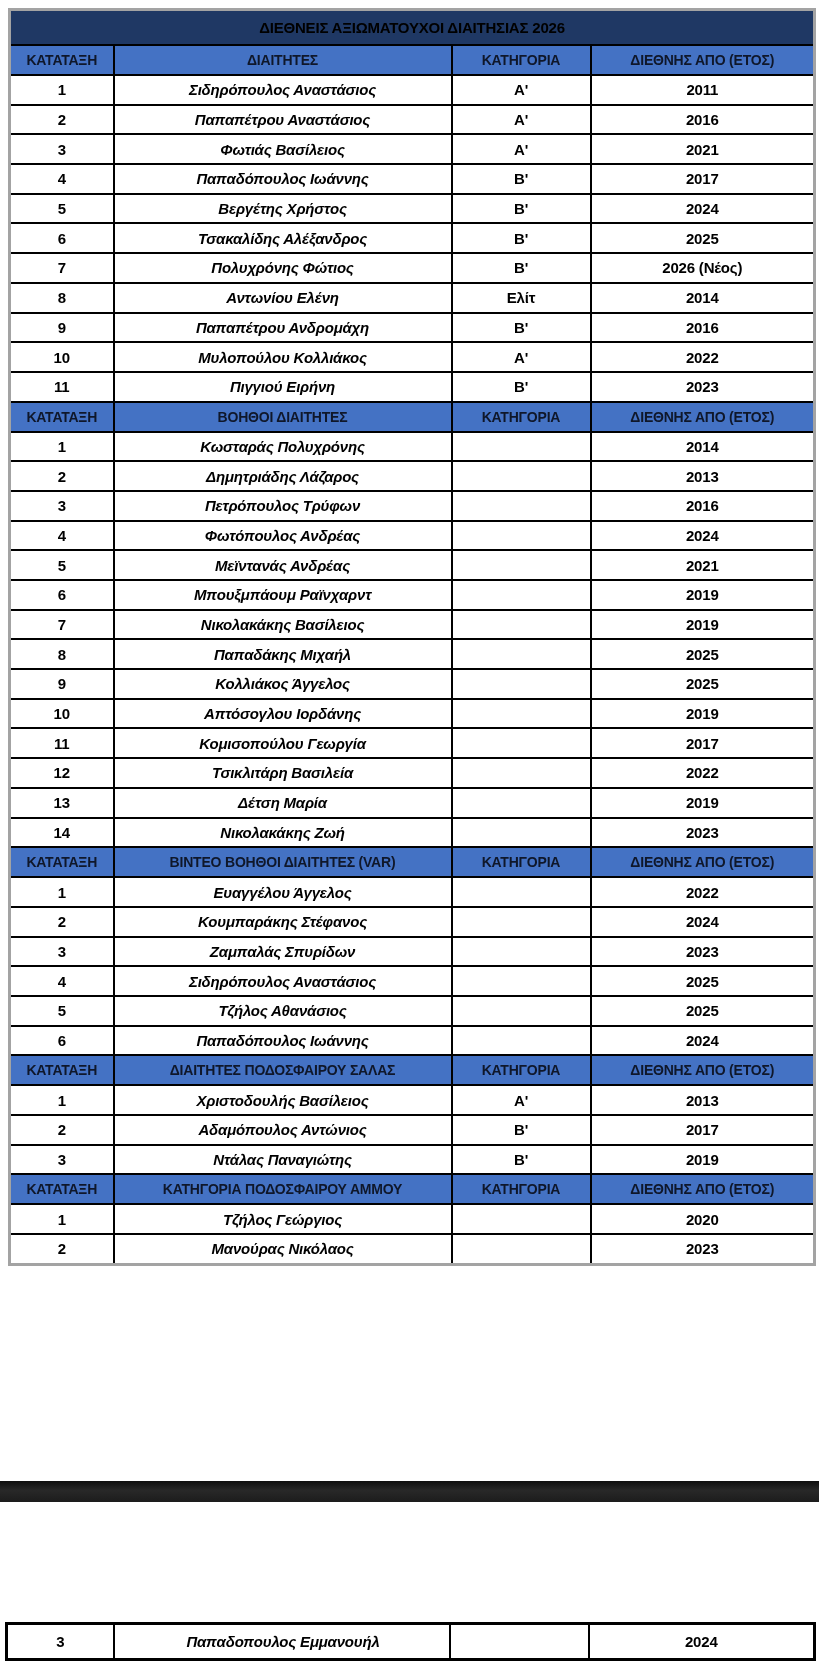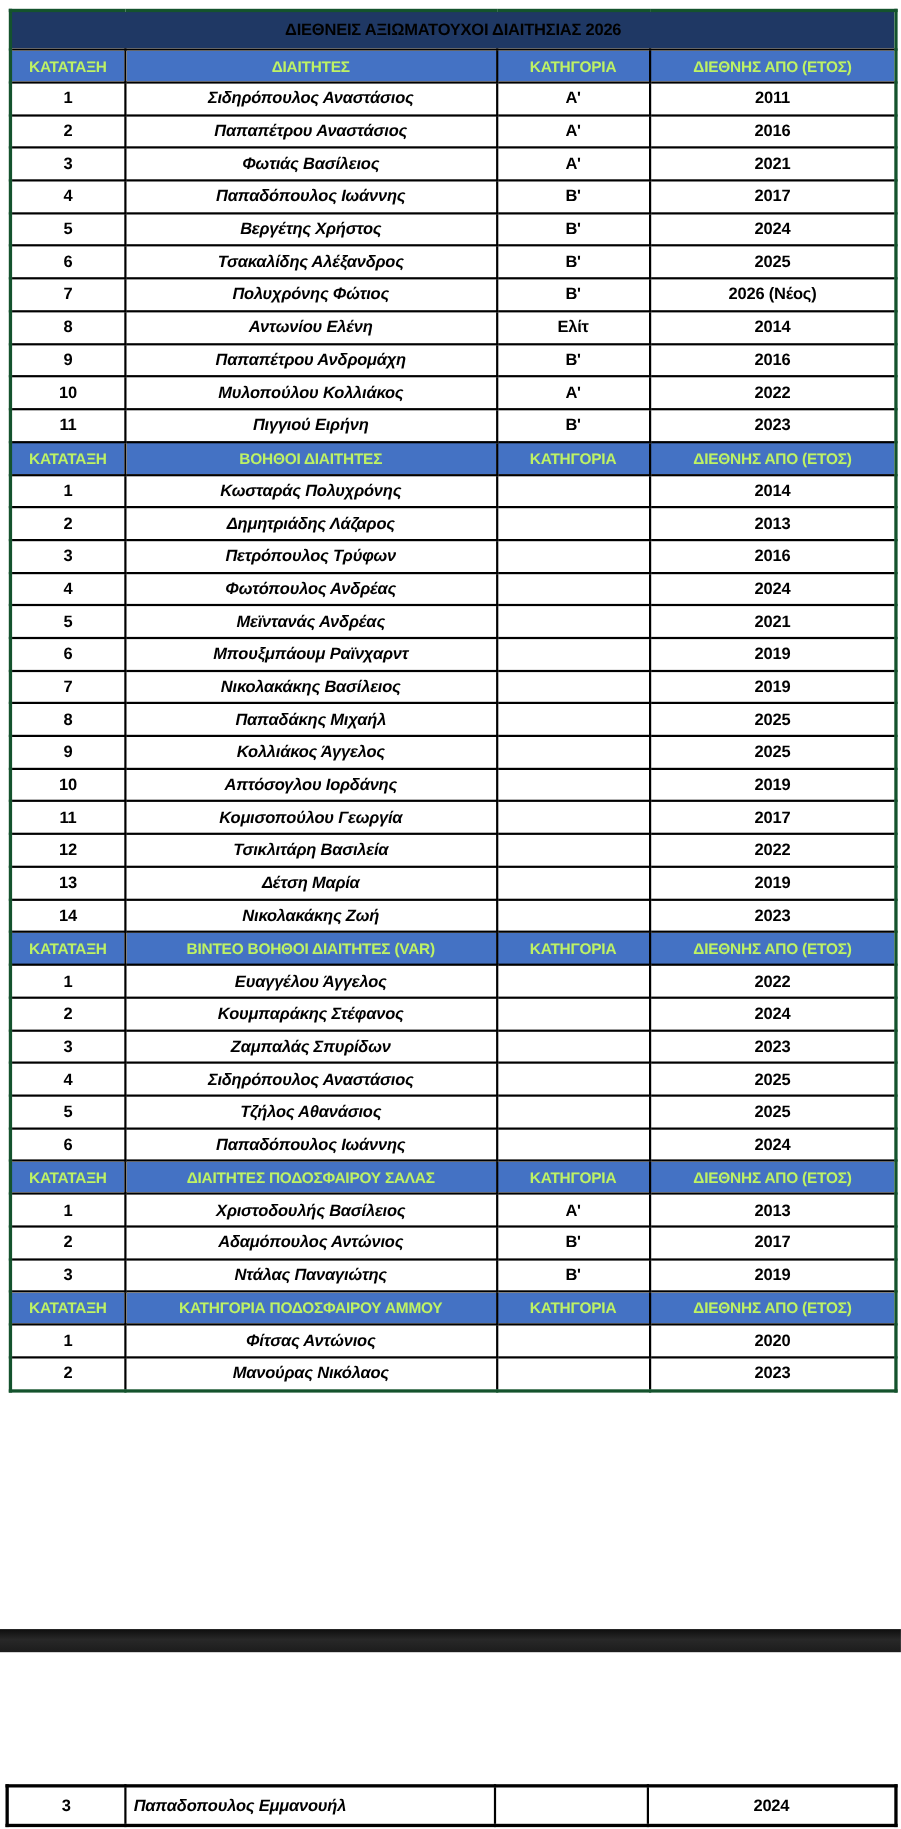--- a/index.html
+++ b/index.html
@@ -6,21 +6,21 @@
   body{
     width:819px;height:1663px;position:relative;background:#ffffff;
     font-family:"Liberation Sans","DejaVu Sans",sans-serif;
     -webkit-font-smoothing:antialiased;
   }
   .sheet{position:absolute;left:8px;top:8px;}
   table.ref{
     border-collapse:collapse;
     table-layout:fixed;
     width:805px;
-    border:3px solid #14532d;
+    border:3px solid #a3a3a3;
     padding-left:13px;
   }
   table.ref td{
     border:2px solid #000;
     padding:0 4px;
     font-weight:bold;
     font-size:15px;
     color:#000;
     text-align:center;
     vertical-align:middle;
@@ -31,41 +31,41 @@
   td.title-cell{
     height:33px;
     background:#1F3864;
     color:#fff;
     font-size:19px;
     letter-spacing:0;
   }
   tr.hdr td{
     height:28px;
     background:#4472C4;
-    color:#bef264;
+    color:#0f172a;
     font-size:14px;
   }
   tr.body-row td{height:27.7px;}
   td.name{text-align:left;padding-left:7px;font-style:italic;}
   .red{color:#FF0000;}
   .page-break-bar{
     position:absolute;left:0;top:1481px;width:819px;height:21px;
     background:linear-gradient(180deg,#0e0e0e 0%,#282828 45%,#1c1c1c 100%);
   }
   table.orphan{
     position:absolute;left:5px;top:1622px;
     border-collapse:collapse;table-layout:fixed;width:808px;
     border:3px solid #000;
   }
   table.orphan td{
     border:2px solid #000;height:33px;
     padding:0 4px;font-weight:bold;font-size:15px;color:#000;
     text-align:center;vertical-align:middle;white-space:nowrap;letter-spacing:-0.2px;
   }
-  table.orphan td.name{text-align:left;padding-left:7px;}
+  table.orphan td.name{text-align:center;padding-left:7px;}
 </style>
 </head>
 <body>
 
 <div class="sheet">
   <table class="ref">
     <colgroup>
       <col style="width:104px">
       <col style="width:338px">
       <col style="width:139px">
@@ -305,21 +305,21 @@
           <td>2019</td>
         </tr>
         <tr class="hdr">
           <td>ΚΑΤΑΤΑΞΗ</td>
           <td>ΚΑΤΗΓΟΡΙΑ ΠΟΔΟΣΦΑΙΡΟΥ ΑΜΜΟΥ</td>
           <td>ΚΑΤΗΓΟΡΙΑ</td>
           <td>ΔΙΕΘΝΗΣ ΑΠΟ (ΕΤΟΣ)</td>
         </tr>
         <tr class="body-row">
           <td>1</td>
-          <td class="name">Φίτσας Αντώνιος</td>
+          <td class="name">Τζήλος Γεώργιος</td>
           <td></td>
           <td>2020</td>
         </tr>
         <tr class="body-row">
           <td>2</td>
           <td class="name">Μανούρας Νικόλαος</td>
           <td></td>
           <td>2023</td>
         </tr>
       </tbody>

